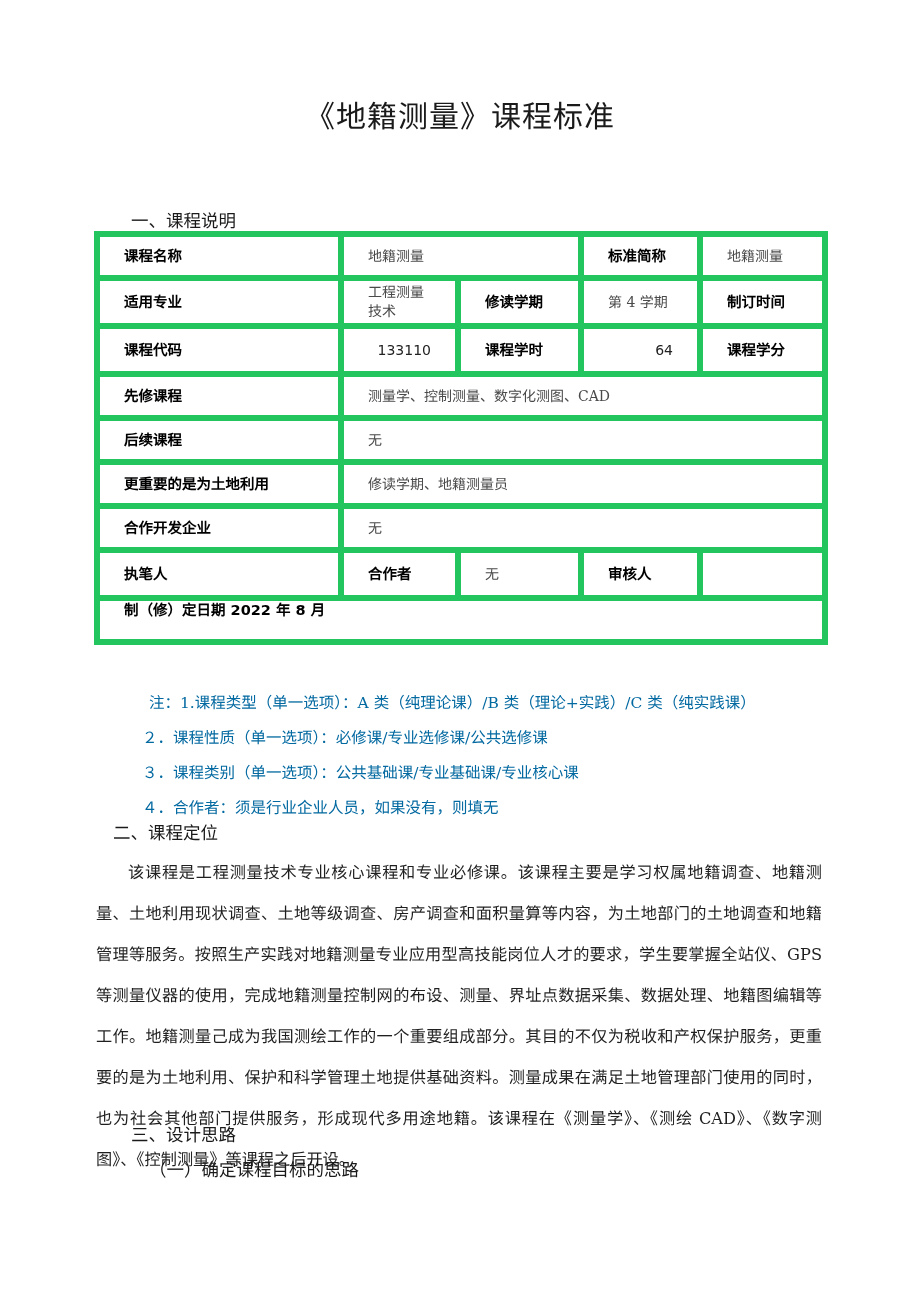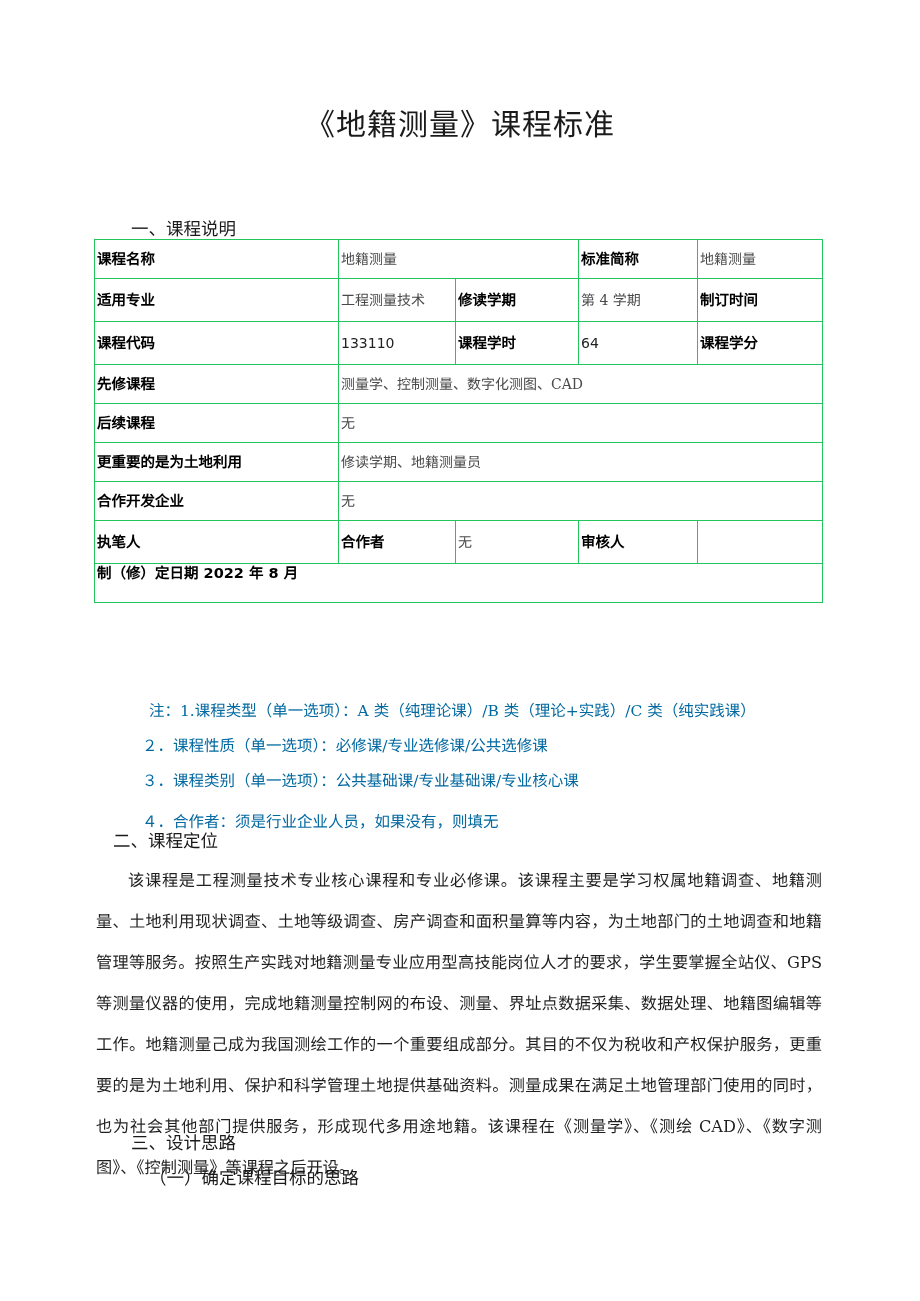--- a/index.html
+++ b/index.html
@@ -12,21 +12,21 @@
     width: 920px;
     height: 1301px;
     position: relative;
     font-family: "Liberation Serif", "DejaVu Serif", serif;
     color: #000000;
     overflow: hidden;
   }
   .page {
     position: absolute;
     left: 0;
-    top: 8px;
+    top: 0;
     width: 920px;
     height: 1142px;
   }
 
   
   .doc-title {
     position: absolute;
     left: 0;
     top: 96px;
     width: 920px;
@@ -57,22 +57,22 @@
   .info-table {
     position: absolute;
     left: 94px;
     top: 231px;
     width: 728px;
     border-collapse: collapse;
     table-layout: fixed;
     font-size: 14.5px;
   }
   .info-table td {
-    border: 1px solid #22c55e;
-    padding: 0 2px;
+    border: 6px solid #22c55e;
+    padding: 0 24px;
     vertical-align: middle;
     font-family: "DejaVu Sans", "Liberation Sans", sans-serif;
     color: #3a3a3a;
     font-size: 13.5px;
     line-height: 19px;
   }
   .info-table td.lbl {
     font-weight: bold;
     color: #000000;
     font-size: 14.5px;
@@ -82,38 +82,39 @@
     font-weight: normal;
     color: #4a4a4a;
     font-family: "DejaVu Serif", "Liberation Serif", serif;
     font-size: 14px;
     margin-left: 36px;
   }
   .info-table td.val-num {
     font-family: "DejaVu Sans", "Liberation Sans", sans-serif;
     color: #222;
     font-size: 14px;
+    text-align: right;
   }
   .info-table tr.r-tall td { height: 42px; }
   .info-table tr.r-med td { height: 38px; }
   .cell-top { vertical-align: top !important; padding-top: 5px; }
 
   
   .note-line {
     position: absolute;
     font-size: 15.5px;
     line-height: 24px;
     color: #0369a1;
     white-space: nowrap;
     font-family: "DejaVu Serif", "Liberation Serif", serif;
   }
   #note-1 { left: 149px; top: 691px; }
   #note-2 { left: 142px; top: 726px; }
   #note-3 { left: 142px; top: 761px; }
-  #note-4 { left: 142px; top: 796px; margin-top: 6px; }
+  #note-4 { left: 142px; top: 796px; }
 
   
   .body-par {
     position: absolute;
     left: 96px;
     width: 726px;
     font-size: 16.2px;
     line-height: 41px;
     text-align: justify;
     text-justify: inter-ideograph;

